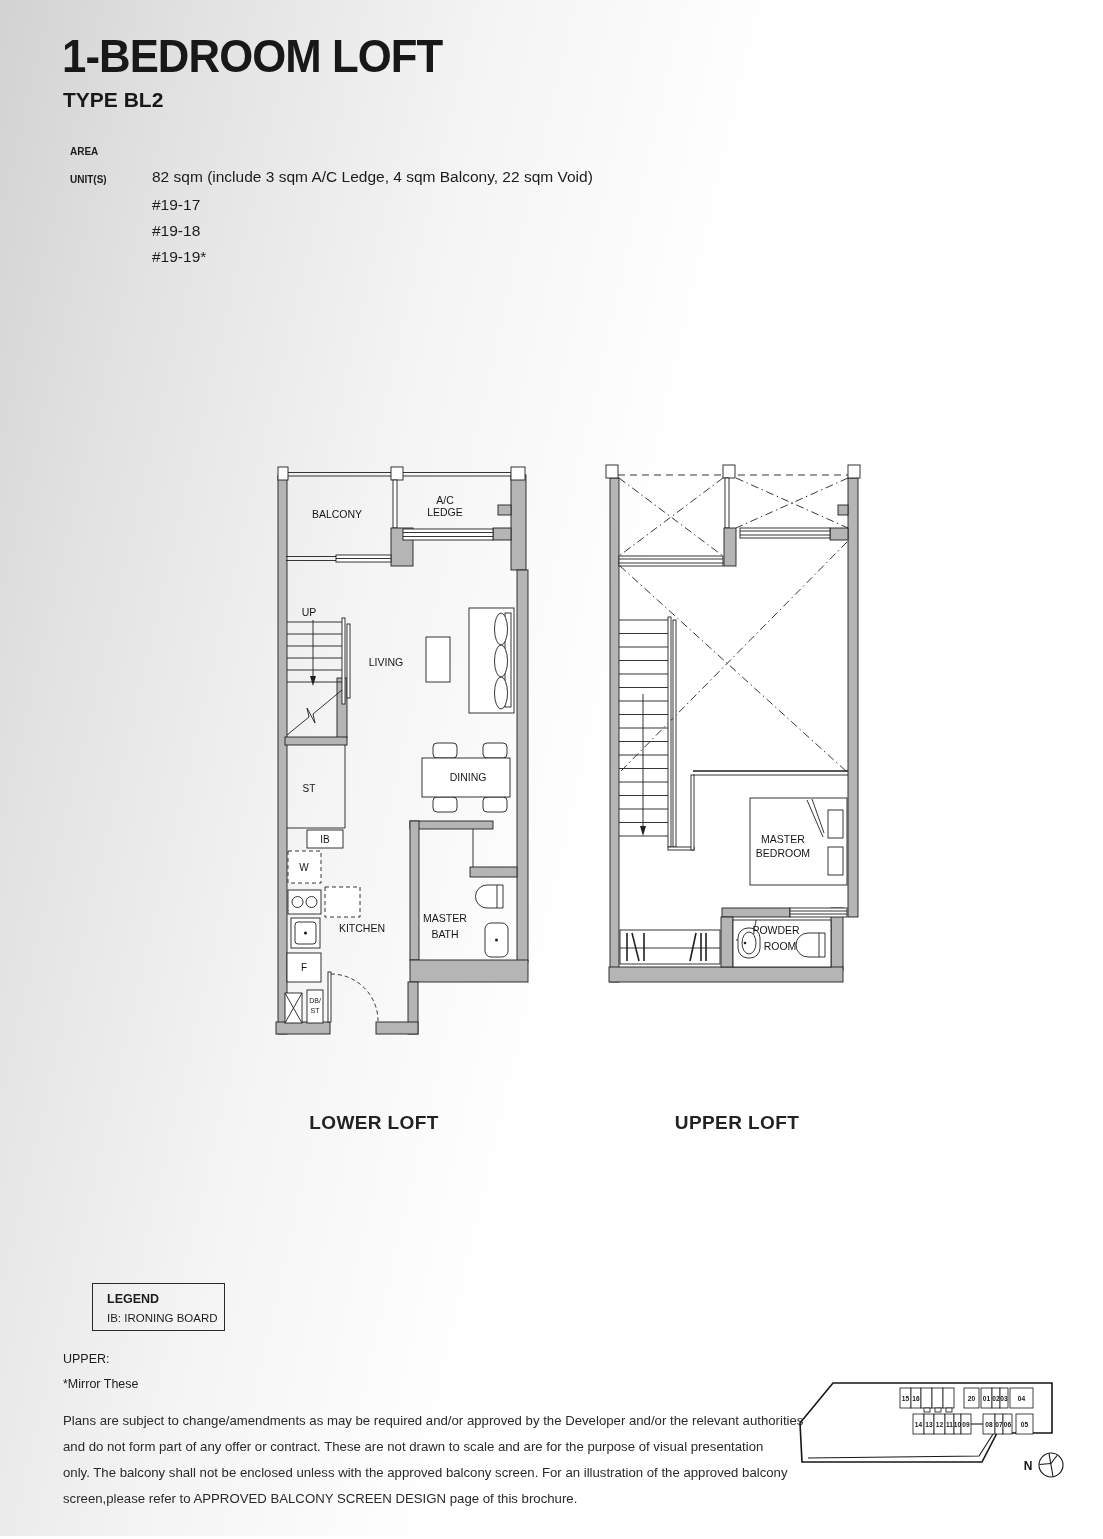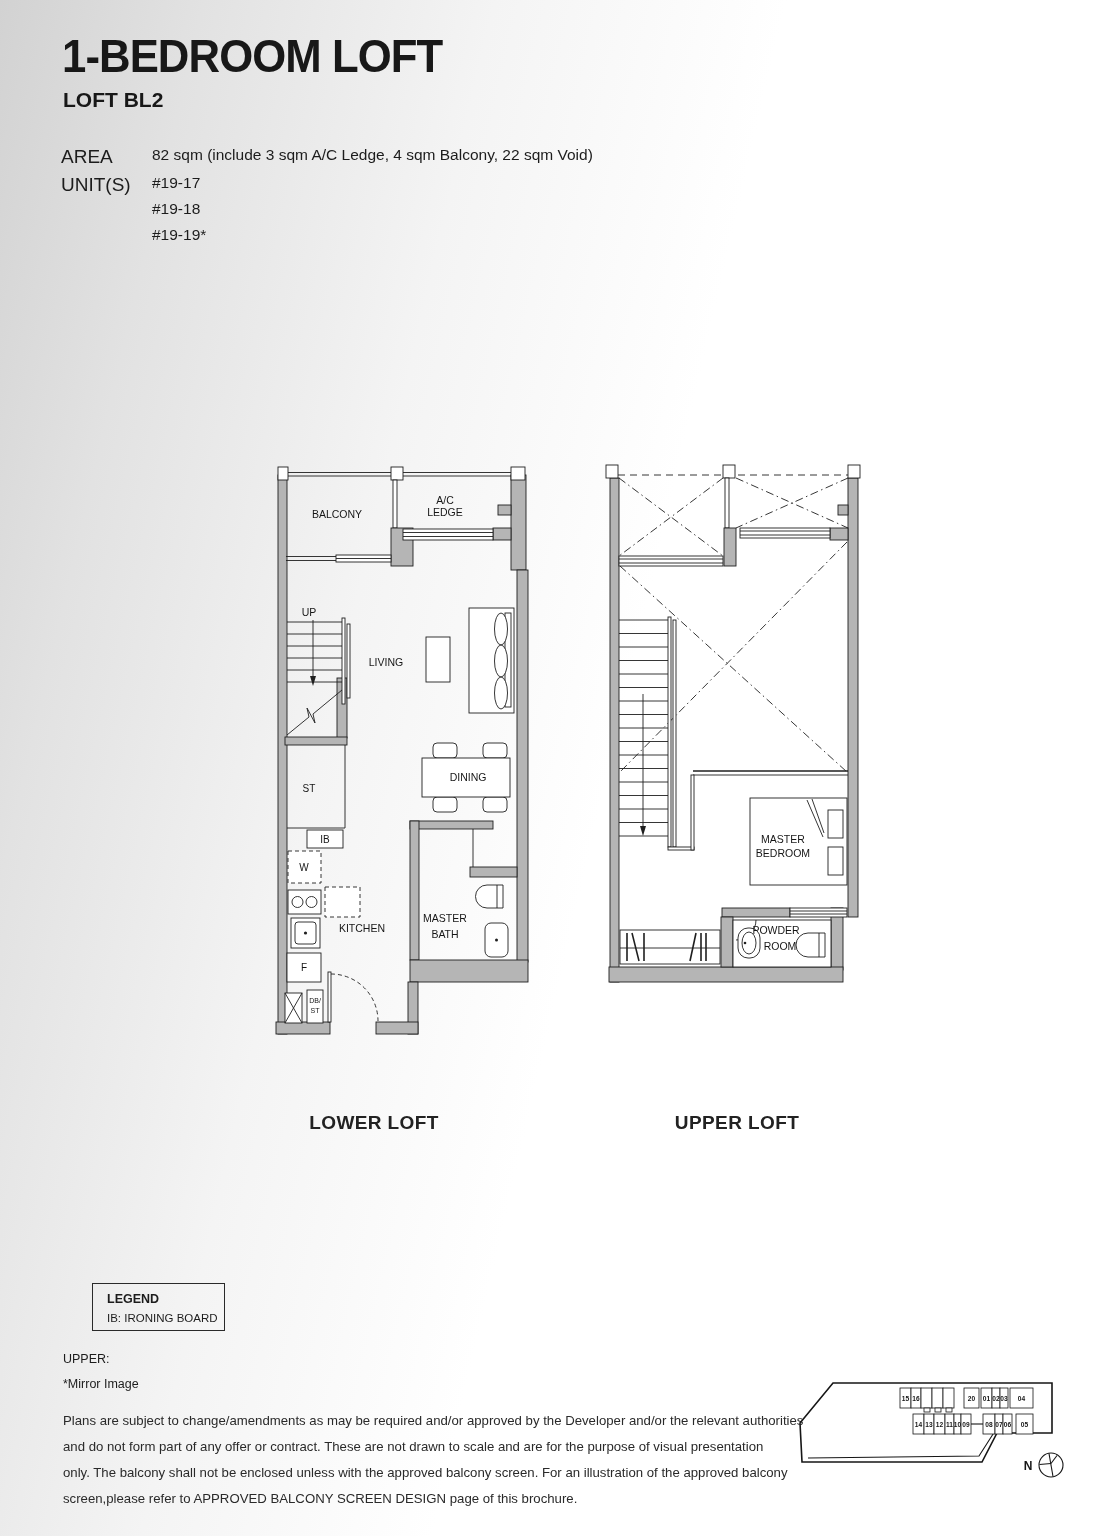--- a/index.html
+++ b/index.html
@@ -4,22 +4,22 @@
 <style>
   html,body{margin:0;padding:0;}
   #page{
     position:relative; width:1103px; height:1536px; overflow:hidden;
     background:linear-gradient(103deg,#d2d2d2 0%,#e2e2e2 14%,#f4f4f4 34%,#ffffff 54%,#ffffff 100%);
     font-family:"Liberation Sans",sans-serif; color:#1c1c1c;
   }
   .abs{position:absolute;}
   #title{left:62px;top:28px;font-size:47px;font-weight:bold;letter-spacing:-1px;transform:scaleX(.93);transform-origin:left;white-space:nowrap;color:#181818;}
   #subtitle{left:63px;top:88px;font-size:21px;font-weight:bold;letter-spacing:0;color:#181818;}
-  .metaLabel{left:61px;font-size:19px;font-weight:normal;}
-  .metaVal{left:152px;font-size:15.5px;}
+  .metaLabel{left:70px;font-size:10px;font-weight:bold;}
+  .metaVal{left:152px;font-size:15.5px;margin-top:22px;}
   .caption{top:1112px;font-size:19px;letter-spacing:.4px;transform:translateX(-50%);white-space:nowrap;color:#222;font-weight:bold;}
   #legendBox{left:63px;top:1283px;width:131px;height:46px;border:1.3px solid #2a2a2a;margin-left:29px;}
   #legendTitle{left:14px;top:8px;font-size:12.5px;font-weight:bold;position:absolute;}
   #legendItem{left:14px;top:28px;font-size:11.5px;position:absolute;}
   #noteTitle{left:63px;top:1352px;font-size:12.5px;}
   #noteLine{left:63px;top:1377px;font-size:12.5px;}
   #disclaimer{left:63px;top:1408px;width:760px;font-size:13.2px;line-height:26px;white-space:pre-line;color:#2a2a2a;}
   
   svg{position:absolute;overflow:visible;}
   svg text{font-family:"Liberation Sans",sans-serif;}
@@ -39,21 +39,21 @@
   .cthl{font-size:6.6px;font-weight:bold;fill:#ffffff;text-anchor:middle;}
   .kp{fill:none;stroke:#161616;stroke-width:1.6;}
   .kpt{fill:none;stroke:#161616;stroke-width:1.1;}
 </style>
 </head>
 <body>
 
 <div id="page">
 
   <div class="abs" id="title">1-BEDROOM LOFT</div>
-  <div class="abs" id="subtitle">LOFT BL2</div>
+  <div class="abs" id="subtitle">TYPE BL2</div>
 
   <div class="abs metaLabel" style="top:146px">AREA</div>
   <div class="abs metaVal" style="top:146px">82 sqm (include 3 sqm A/C Ledge, 4 sqm Balcony, 22 sqm Void)</div>
   <div class="abs metaLabel" style="top:174px">UNIT(S)</div>
   <div class="abs metaVal" style="top:174px">#19-17</div>
   <div class="abs metaVal" style="top:200px">#19-18</div>
   <div class="abs metaVal" style="top:226px">#19-19*</div>
 
   <svg style="left:276px;top:462px" width="252" height="572" viewBox="0 0 252 572">
     <g>
@@ -265,21 +265,21 @@
 
   <div class="abs caption" style="left:374px">LOWER LOFT</div>
   <div class="abs caption" style="left:737px">UPPER LOFT</div>
 
   <div class="abs" id="legendBox">
     <div id="legendTitle">LEGEND</div>
     <div id="legendItem">IB: IRONING BOARD</div>
   </div>
 
   <div class="abs" id="noteTitle">UPPER:</div>
-  <div class="abs" id="noteLine">*Mirror Image</div>
+  <div class="abs" id="noteLine">*Mirror These</div>
   <div class="abs" id="disclaimer">Plans are subject to change/amendments as may be required and/or approved by the Developer and/or the relevant authorities
 and do not form part of any offer or contract. These are not drawn to scale and are for the purpose of visual presentation
 only. The balcony shall not be enclosed unless with the approved balcony screen. For an illustration of the approved balcony
 screen,please refer to APPROVED BALCONY SCREEN DESIGN page of this brochure.</div>
 
   <svg style="left:795px;top:1372px" width="300" height="110" viewBox="0 0 300 110">
     <g>
       <path class="kp" d="M38,11 L257,11 L257,61 L202,61 L187,90 L7,90 L5,51 Z"></path>
       <path class="kpt" d="M13,86 L184,84 L200,59"></path>
     </g>

